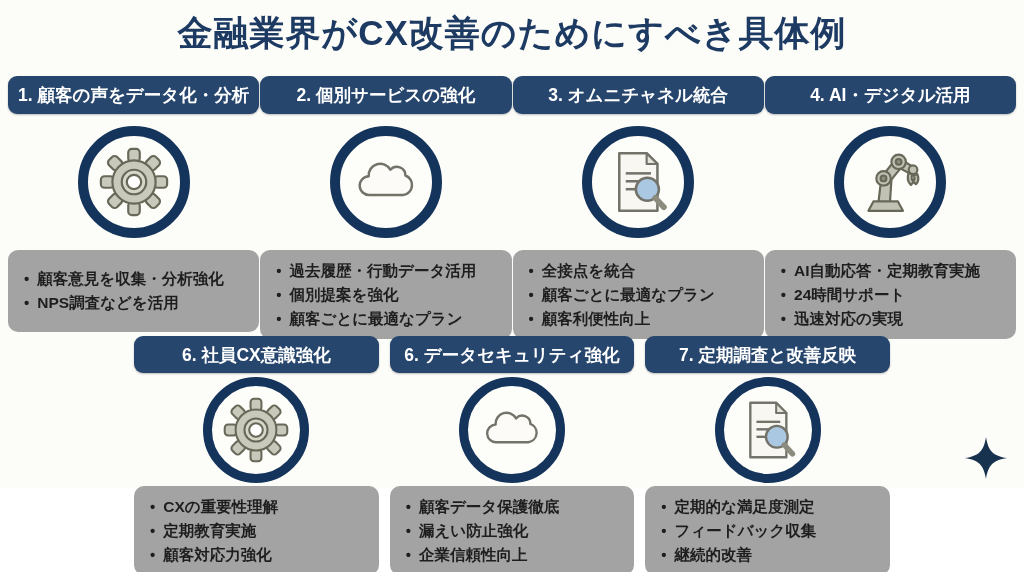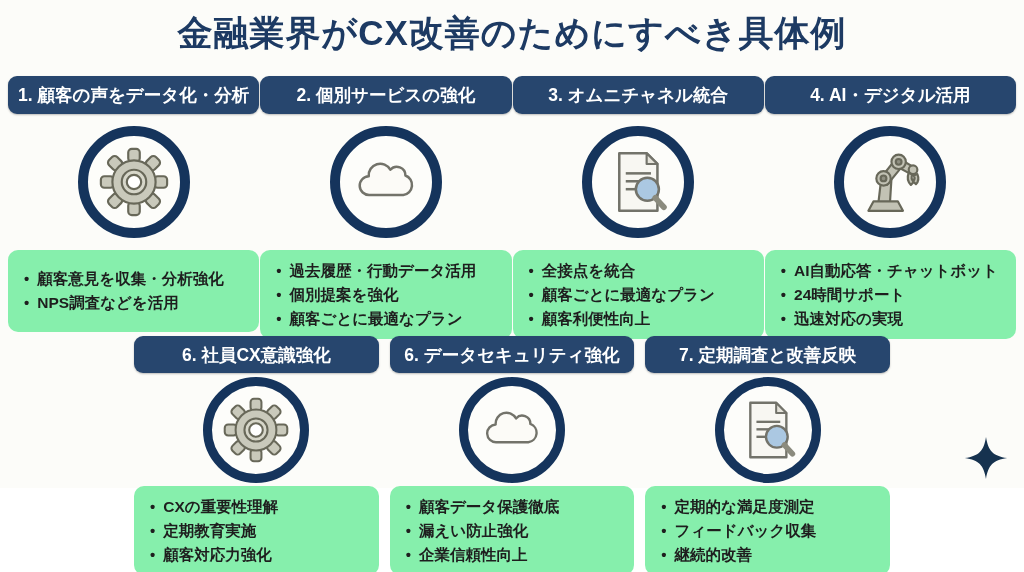--- a/index.html
+++ b/index.html
@@ -34,21 +34,21 @@
     width:112px; height:112px; border-radius:50%;
     border:10px solid #15345c; background:#fdfdfa;
     display:flex; align-items:center; justify-content:center;
   }
   .row2 .ring { width:106px; height:106px; border-width:9px; }
 
   .icon { width:72px; height:72px; }
   .row2 .icon { width:68px; height:68px; }
 
   .card {
-    width:100%; min-height:82px; background:#86efac; border-radius:10px;
+    width:100%; min-height:82px; background:#a3a3a3; border-radius:10px;
     padding:9px 6px 9px 16px; list-style:none;
     display:flex; flex-direction:column; justify-content:center;
   }
   .card li {
     font-size:15.5px; font-weight:bold; color:#1e1e1e; line-height:1.52;
     white-space:nowrap; display:flex; align-items:baseline;
   }
   .card li::before { content:"\2022"; margin-right:8px; font-size:15px; }
 
   .sparkle { position:absolute; right:16px; bottom:8px; width:44px; height:44px; }
@@ -163,21 +163,21 @@
     <div class="col">
       <div class="hdr">4. AI・デジタル活用</div>
       <div class="icon-wrap">
         <div class="ring">
           <svg class="icon">
               <use href="#sym-robot"></use>
             </svg>
         </div>
       </div>
       <ul class="card">
-        <li>AI自動応答・チャットボット</li>
+        <li>AI自動応答・定期教育実施</li>
         <li>24時間サポート</li>
         <li>迅速対応の実現</li>
       </ul>
     </div>
 
   </div>
 
   <div class="row row2">
 
     <div class="col">

